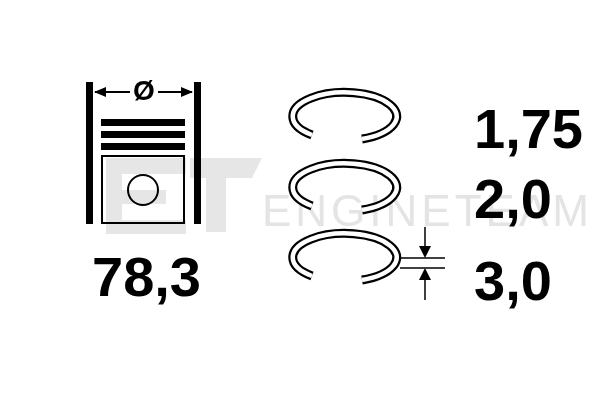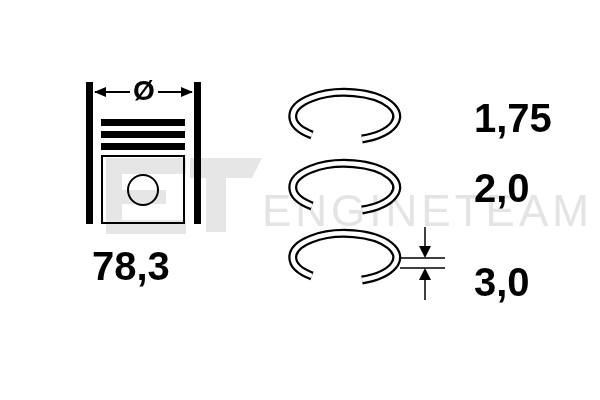--- a/index.html
+++ b/index.html
@@ -1,21 +1,21 @@
 <!DOCTYPE html>
 <html><head>
   <meta charset="utf-8">
   <style>
     html, body { margin: 0; padding: 0; background: #ffffff; }
     body { width: 600px; height: 400px; position: relative; overflow: hidden;
            font-family: "Liberation Sans", sans-serif; }
     .abs { position: absolute; }
     .watermark-text { position: absolute; left: 262px; top: 186px; font-size: 44px;
       letter-spacing: 4px; color: #e4e4e4; font-weight: normal; white-space: nowrap; }
-    .value { position: absolute; font-weight: bold; color: #000; font-size: 40px; }
+    .value { position: absolute; font-weight: bold; color: #000; font-size: 56px; }
     svg { position: absolute; left: 0; top: 0; }
   </style>
 </head>
 <body>
 
 <svg width="600" height="400">
   <g fill="#e6e6e6">
 
     <rect x="106" y="158" width="80" height="16"></rect>
     <rect x="106" y="158" width="16" height="70"></rect>
@@ -68,13 +68,13 @@
   <line x1="400" y1="258" x2="445" y2="258" stroke="#000" stroke-width="1.5"></line>
   <line x1="400" y1="268" x2="445" y2="268" stroke="#000" stroke-width="1.5"></line>
   <line x1="425" y1="227" x2="425" y2="252" stroke="#000" stroke-width="1.5"></line>
   <polygon points="425,258 419,246 431,246" fill="#000"></polygon>
   <line x1="425" y1="274" x2="425" y2="300" stroke="#000" stroke-width="1.5"></line>
   <polygon points="425,268 419,280 431,280" fill="#000"></polygon>
 </svg>
 
 <div class="value" style="left:474px; top:96px;">1,75</div>
 <div class="value" style="left:474px; top:166px;">2,0</div>
-<div class="value" style="left:474px; top:260px;">3,0</div>
+<div class="value" style="left:474px; top:248px;">3,0</div>
 
 </body></html>

